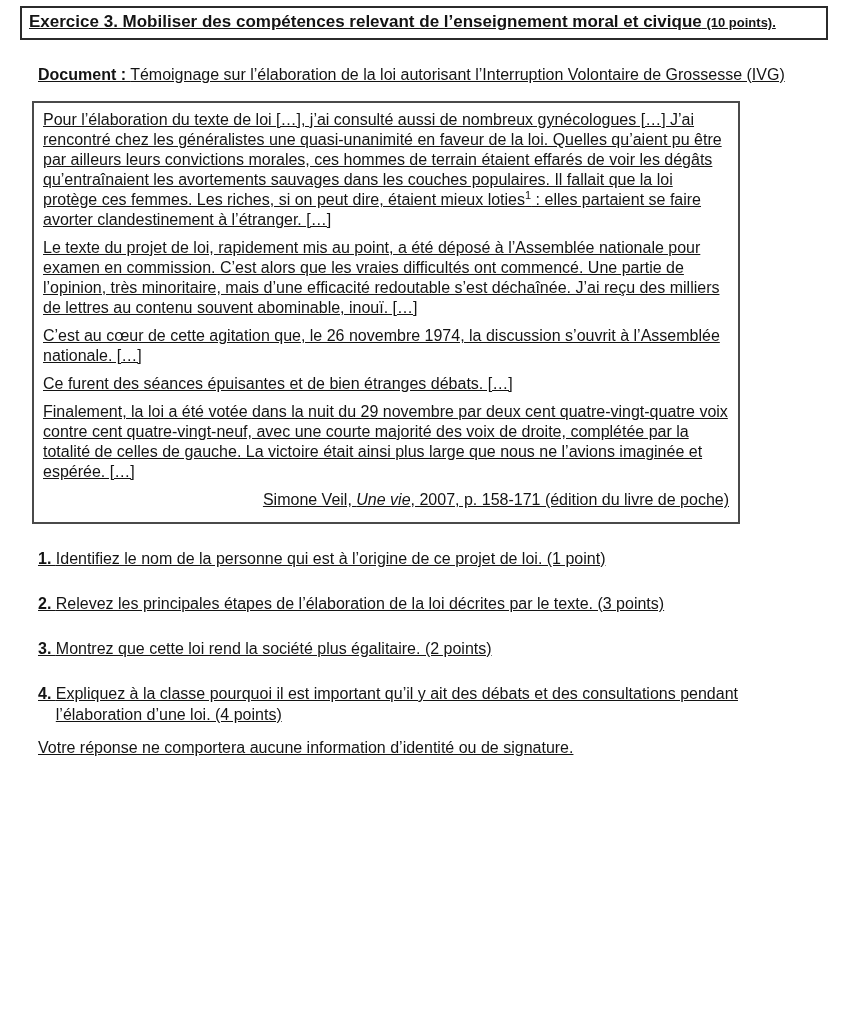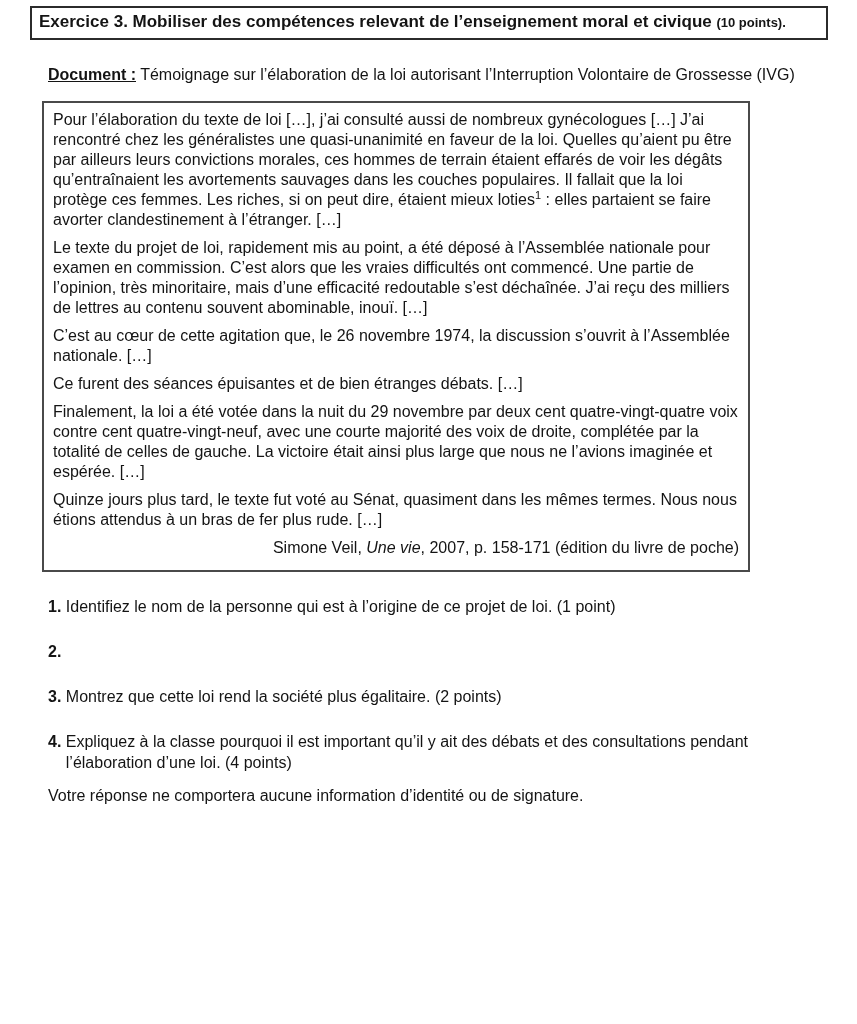--- a/index.html
+++ b/index.html
@@ -4,21 +4,21 @@
 <style>
   * { margin:0; padding:0; box-sizing:border-box; }
   html,body { background:#ffffff; }
   body {
     width:857px; height:1024px;
     color:#141414;
     font-family:"Liberation Sans", sans-serif;
     font-size:16px;
     overflow:hidden;
   }
-  .page { padding:6px 29px 0 30px; }
+  .page { padding:6px 29px 0 20px;text-decoration:underline; }
 
   .title-box {
     border:2px solid #2b2b2b;
     padding:3px 7px 5px 7px;
     font-weight:bold;
     font-size:17px;
     line-height:21px;
   }
   .title-points { font-size:13px; }
 
@@ -73,33 +73,33 @@
     <span>Témoignage sur l’élaboration de la loi autorisant l’Interruption Volontaire de Grossesse (IVG)</span>
   </p>
 
   <div class="doc-box">
     <div>
         <p class="doc-para"><span>Pour l’élaboration du texte de loi […], j’ai consulté aussi de nombreux gynécologues […] J’ai rencontré chez les généralistes une quasi-unanimité en faveur de la loi. Quelles qu’aient pu être par ailleurs leurs convictions morales, ces hommes de terrain étaient effarés de voir les dégâts qu’entraînaient les avortements sauvages dans les couches populaires. Il fallait que la loi protège ces femmes. Les riches, si on peut dire, étaient mieux loties</span><sup>1</sup><span> : elles partaient se faire avorter clandestinement à l’étranger. […]</span></p>
         <p class="doc-para"><span>Le texte du projet de loi, rapidement mis au point, a été déposé à l’Assemblée nationale pour examen en commission. C’est alors que les vraies difficultés ont commencé. Une partie de l’opinion, très minoritaire, mais d’une efficacité redoutable s’est déchaînée. J’ai reçu des milliers de lettres au contenu souvent abominable, inouï. […]</span></p>
         <p class="doc-para"><span>C’est au cœur de cette agitation que, le 26 novembre 1974, la discussion s’ouvrit à l’Assemblée nationale. […]</span></p>
         <p class="doc-para"><span>Ce furent des séances épuisantes et de bien étranges débats. […]</span></p>
         <p class="doc-para"><span>Finalement, la loi a été votée dans la nuit du 29 novembre par deux cent quatre-vingt-quatre voix contre cent quatre-vingt-neuf, avec une courte majorité des voix de droite, complétée par la totalité de celles de gauche. La victoire était ainsi plus large que nous ne l’avions imaginée et espérée. […]</span></p>
-        <p class="doc-para"><span>Quinze jours plus tard, le texte fut voté au Sénat, quasiment dans les mêmes termes. Nous nous étions attendus à un bras de fer plus rude. […]</span></p>
       </div>
     <p class="source-line"><span>Simone Veil, </span><em>Une vie</em><span>, 2007, p. 158-171 (édition du livre de poche)</span></p>
   </div>
 
 
   <div>
       <div class="question-row">
         <span class="q-num">1. </span>
         <span class="q-text">Identifiez le nom de la personne qui est à l’origine de ce projet de loi. (1 point)</span>
       </div>
       <div class="question-row">
         <span class="q-num">2. </span>
+        <span class="q-text">Relevez les principales étapes de l’élaboration de la loi décrites par le texte. (3 points)</span>
       </div>
       <div class="question-row">
         <span class="q-num">3. </span>
         <span class="q-text">Montrez que cette loi rend la société plus égalitaire. (2 points)</span>
       </div>
       <div class="question-row">
         <span class="q-num">4. </span>
         <span class="q-text">Expliquez à la classe pourquoi il est important qu’il y ait des débats et des consultations pendant l’élaboration d’une loi. (4 points)</span>
       </div>
     </div>

